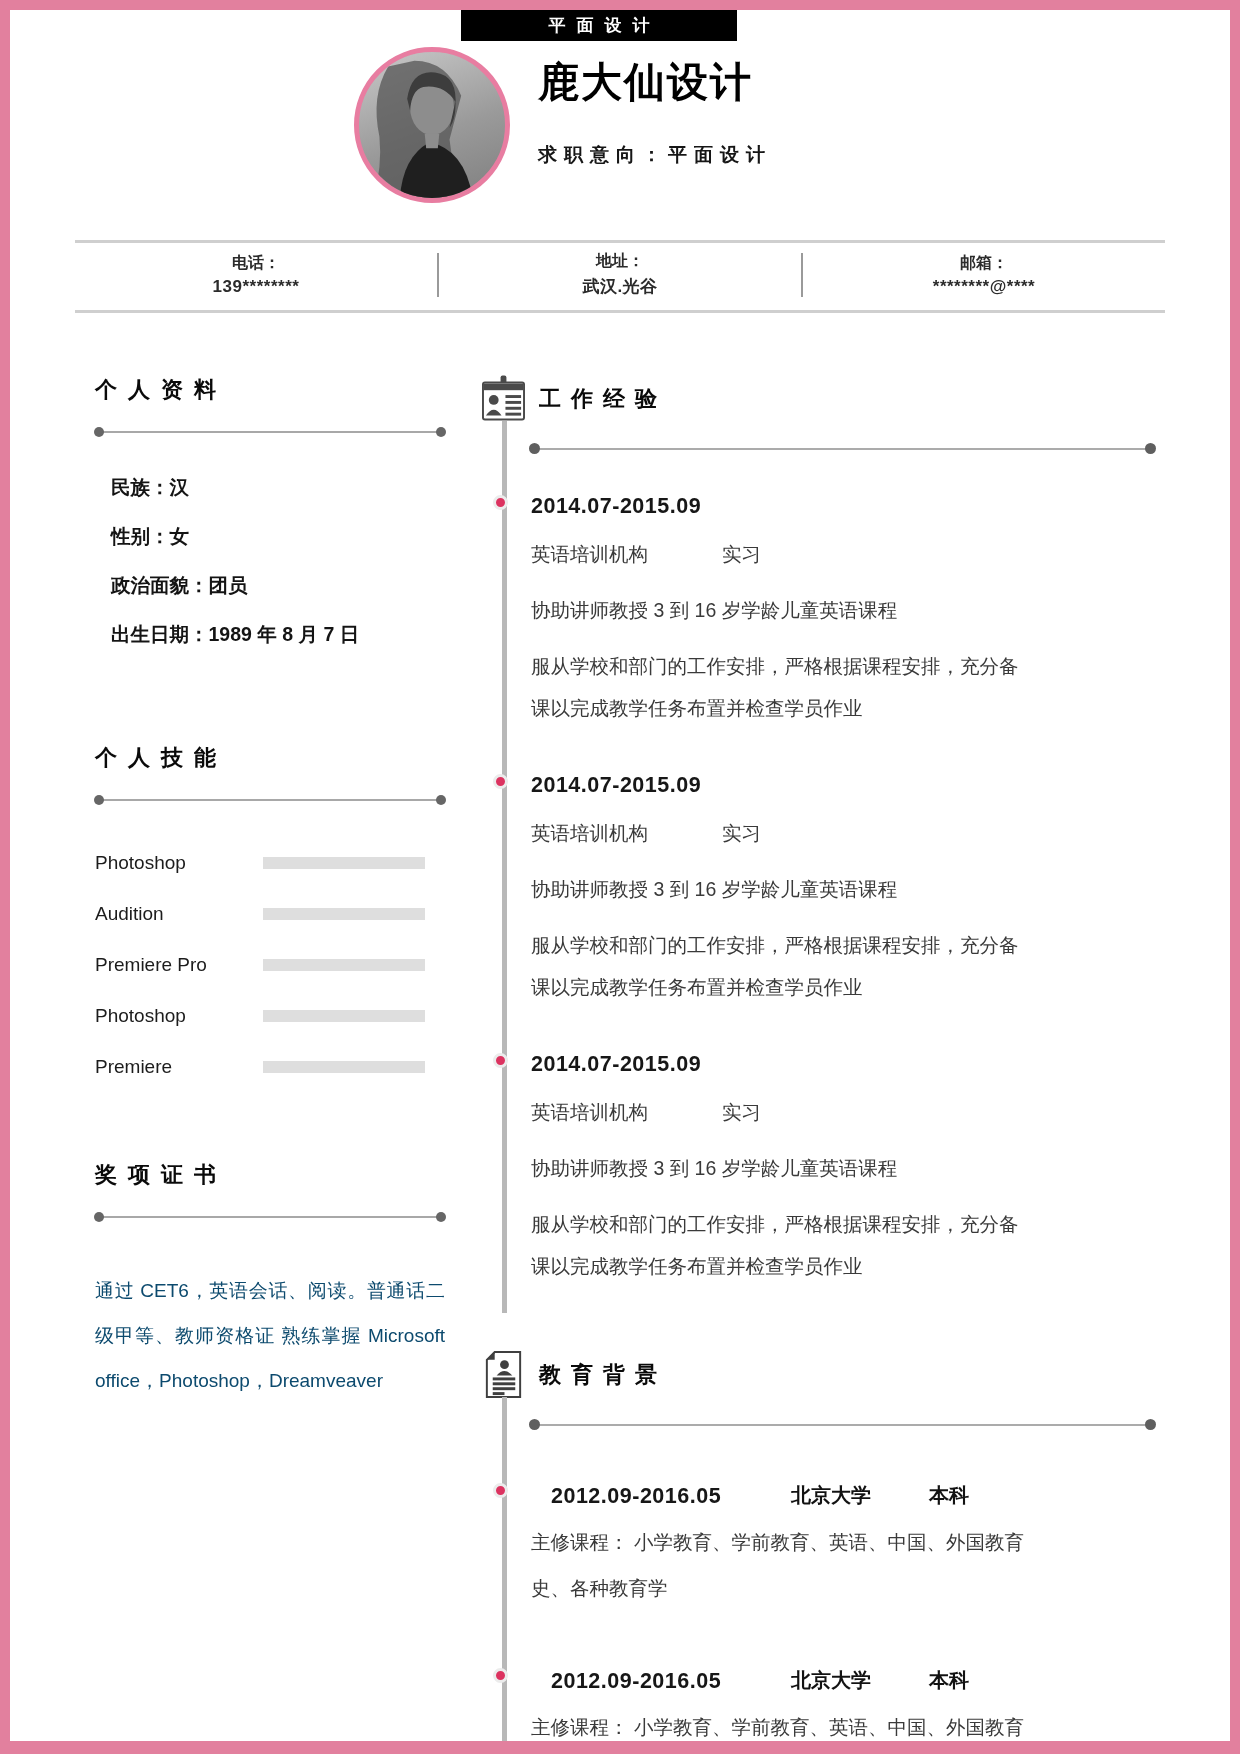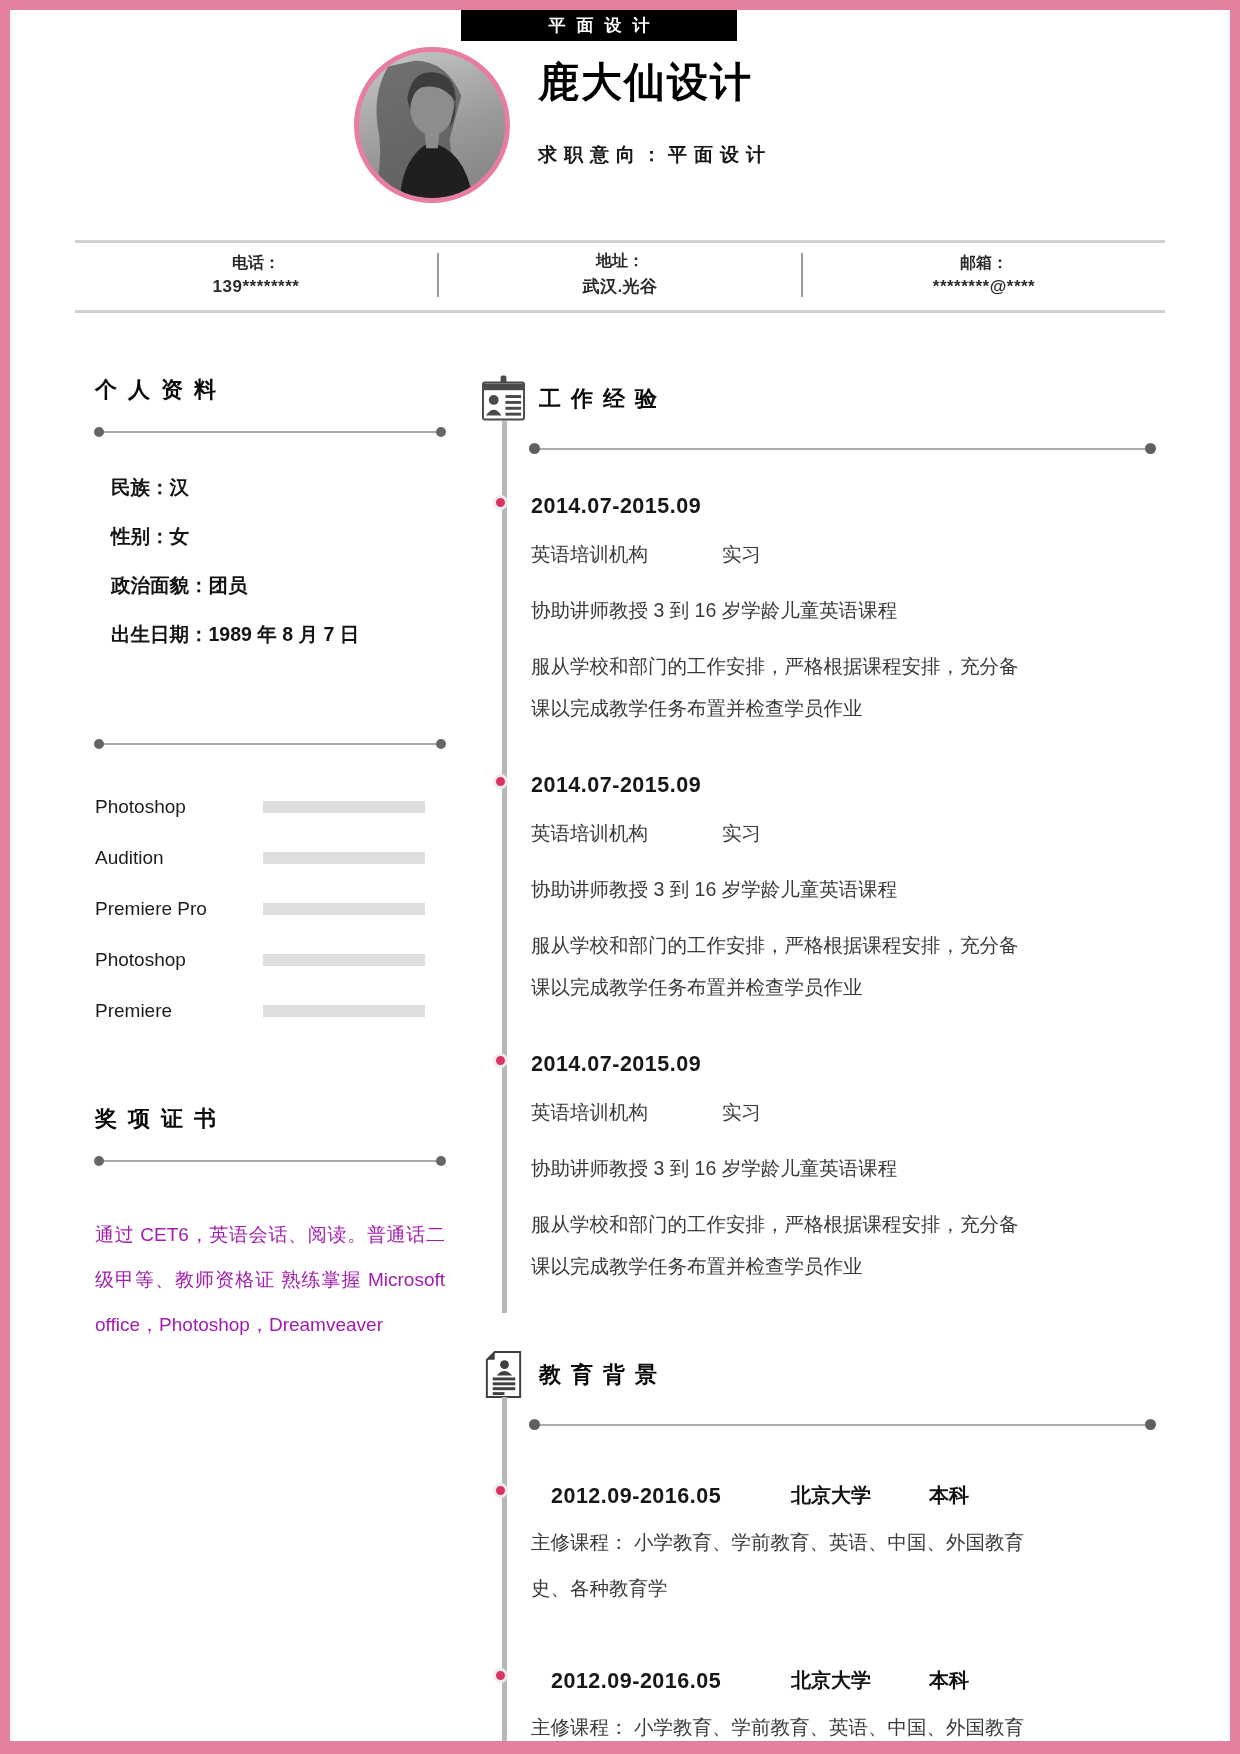--- a/index.html
+++ b/index.html
@@ -64,21 +64,21 @@
   .profile-list li { font-size:19.5px; font-weight:bold; color:#141414; line-height:49px; }
 
   .skills { margin-top:84px; }
   .skill-rows { margin-top:36px; }
   .skill-row { display:flex; align-items:center; height:51px; }
   .skill-name { flex:0 0 168px; font-size:19px; color:#1c1c1c; }
   .skill-track { width:162px; height:12px; background:#dedede; }
   .skill-fill { height:100%; background:#3f3f3f; }
 
   .awards { margin-top:68px; }
-  .awards p { margin:50px 0 0; font-size:19px; line-height:45px; color:#a21caf; text-align:justify; }
+  .awards p { margin:50px 0 0; font-size:19px; line-height:45px; color:#0c4a6e; text-align:justify; }
 
   
   .r-head { display:flex; align-items:center; padding-left:17px; }
   .r-icon { width:43px; height:47px; flex:0 0 auto; }
   .r-icon svg { display:block; width:100%; height:100%; }
   .r-title { font-size:22px; font-weight:bold; letter-spacing:10px; color:#0a0a0a; margin-left:14px; }
   .r-line { margin:26px 0 0 66px; height:2px; background:#ababab; position:relative; }
   .r-line .d { position:absolute; top:-5px; width:11px; height:11px; border-radius:50%; background:#5f5f5f; }
   .r-line .dl { left:-2px; } .r-line .dr { right:-1px; }
 
@@ -159,20 +159,21 @@
       </div>
       <ul class="profile-list">
         <li>民族：汉</li>
         <li>性别：女</li>
         <li>政治面貌：团员</li>
         <li>出生日期：1989 年 8 月 7 日</li>
       </ul>
     </div>
 
     <div class="l-section skills">
+      <h2 class="sec-title">个人技能</h2>
       <div class="sec-line">
         <span class="d dl"></span>
         <span class="d dr"></span>
       </div>
       <div class="skill-rows">
         <div class="skill-row">
           <span class="skill-name">Photoshop</span>
           <span class="skill-track"><span class="skill-fill" style="width: 76%;"></span></span>
         </div>
         <div class="skill-row">

